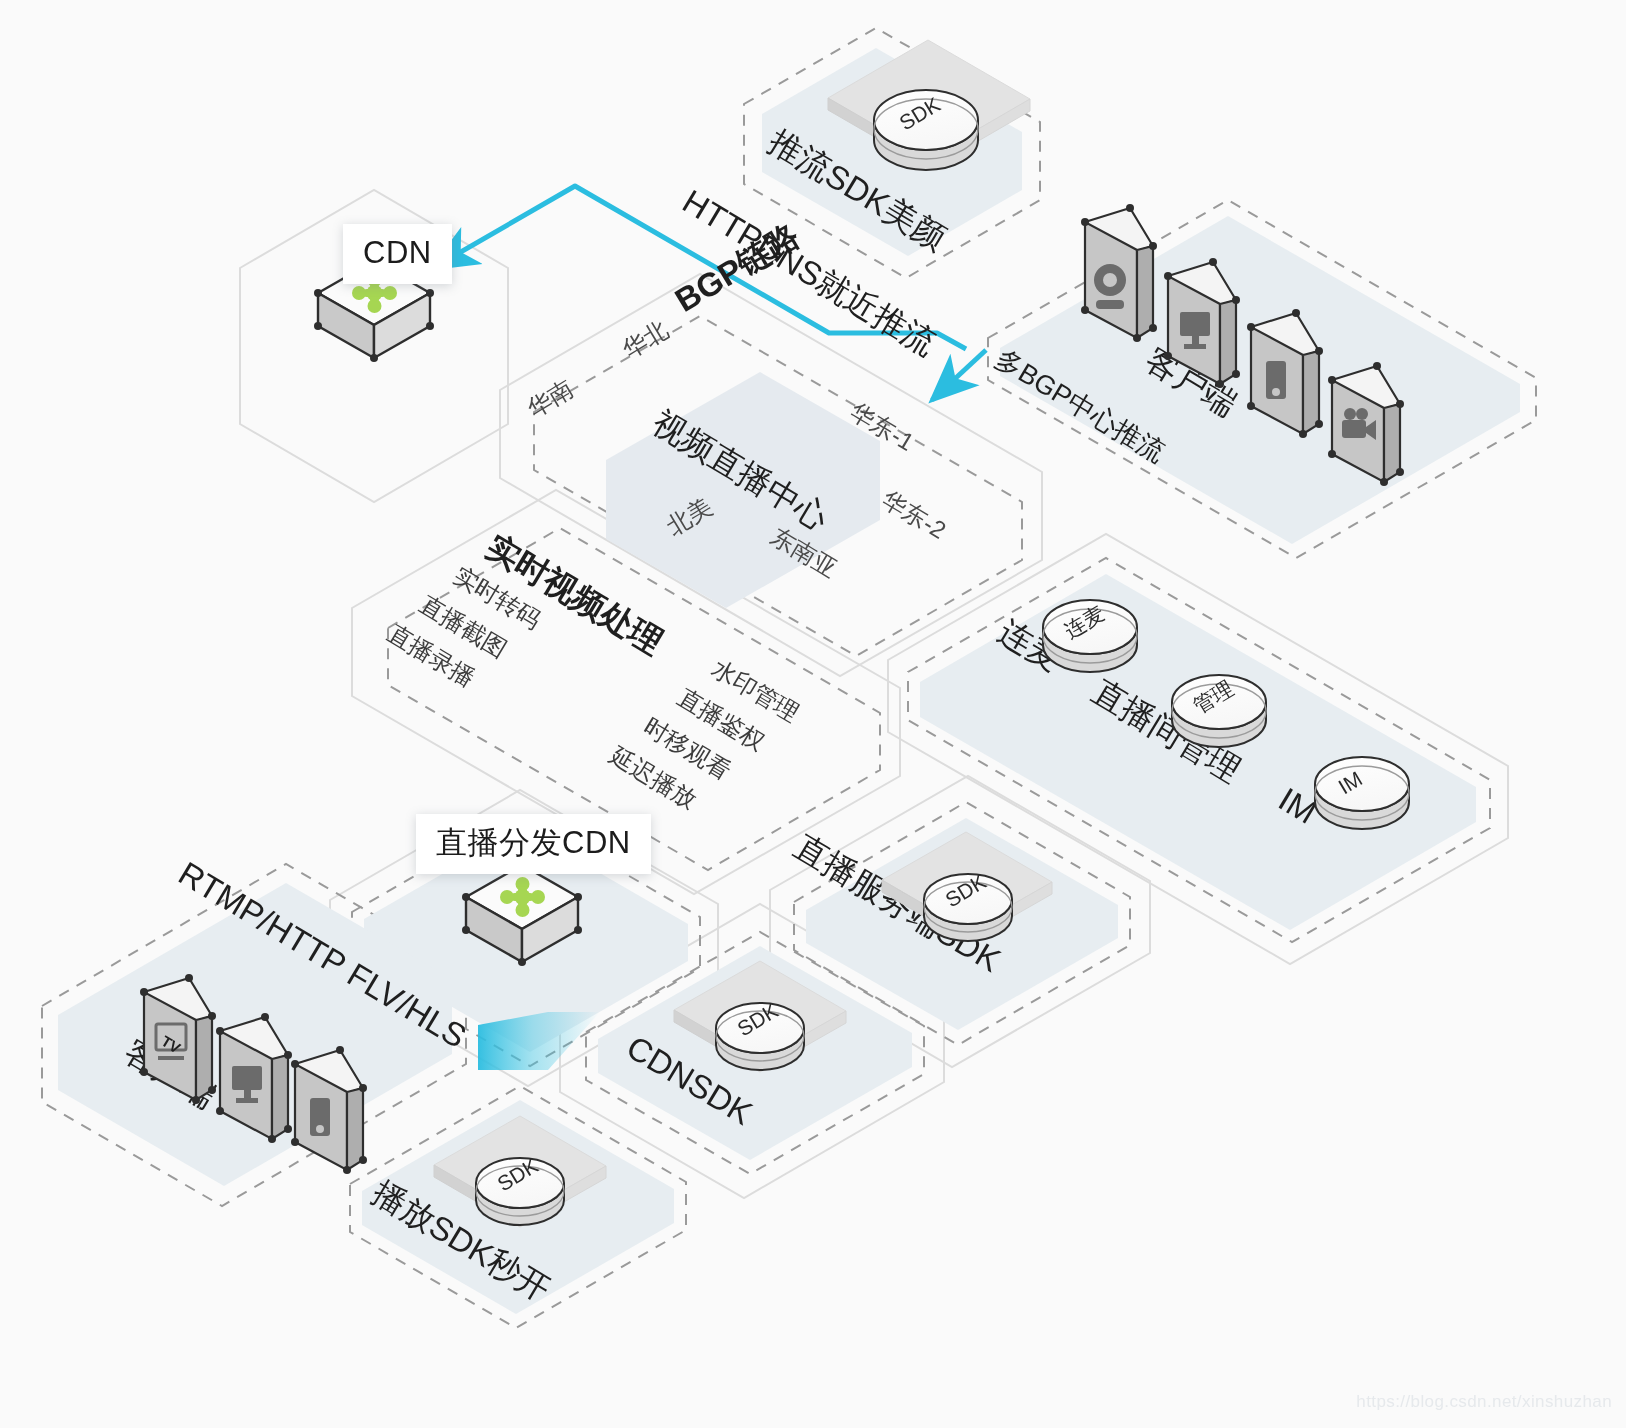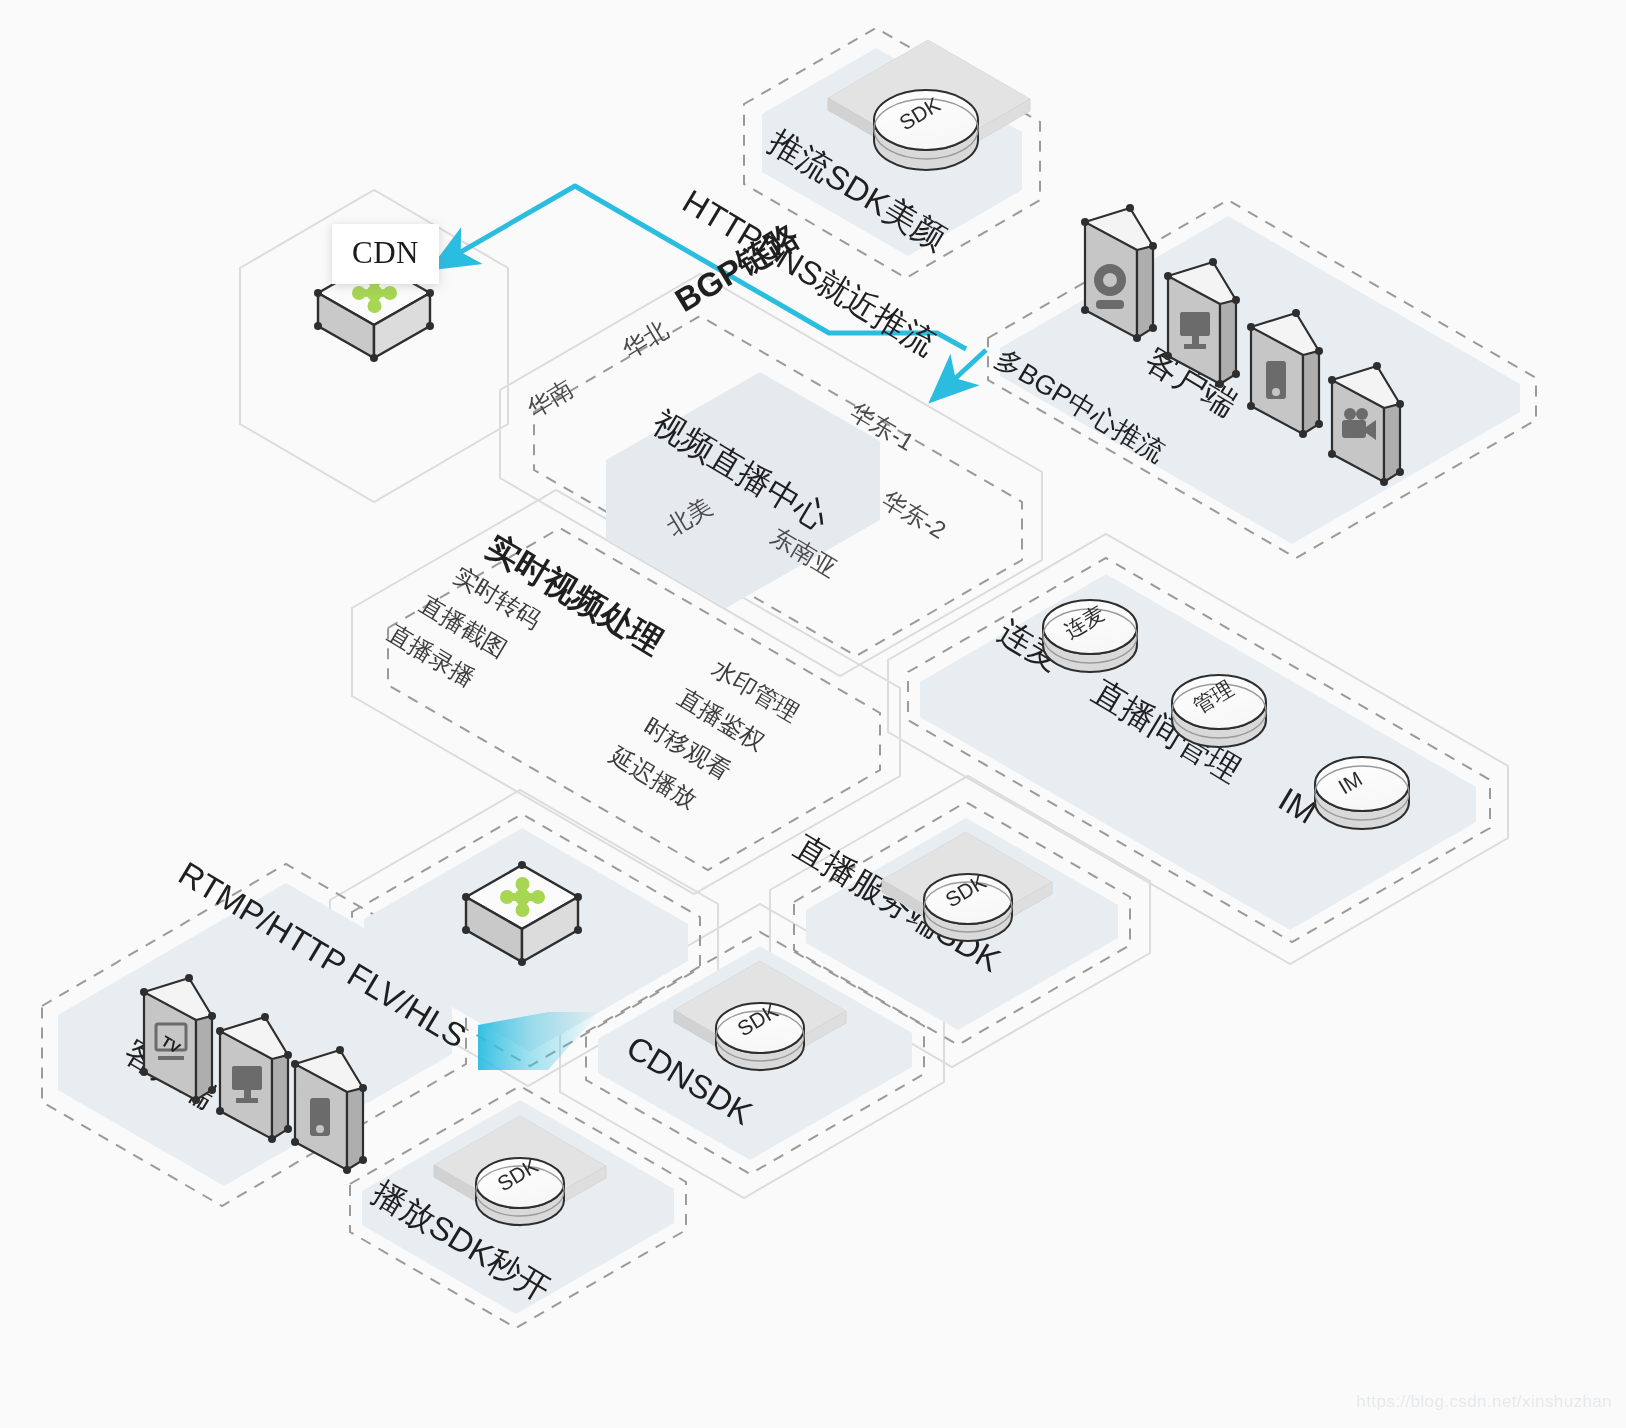--- a/index.html
+++ b/index.html
@@ -416,17 +416,18 @@
             <circle cx="340" cy="1050" r="4"></circle>
         <circle cx="363" cy="1088" r="4"></circle>
             <circle cx="295" cy="1142" r="4"></circle>
         <circle cx="347" cy="1170" r="4"></circle>
             <circle cx="363" cy="1160" r="4"></circle>
           </g>
       </g>
     </g>
   </svg>
 
-  <div class="chip" style="left:332px;top:224px;font-family:Liberation Serif, serif;">CDN</div>
-
+  <div class="chip" style="left:343px;top:224px;">CDN</div>
+
+  <div class="chip" style="left:416px;top:814px;">直播分发CDN</div>
 
   <div class="wm">https://blog.csdn.net/xinshuzhan</div>
 </div>
 
 </body></html>

